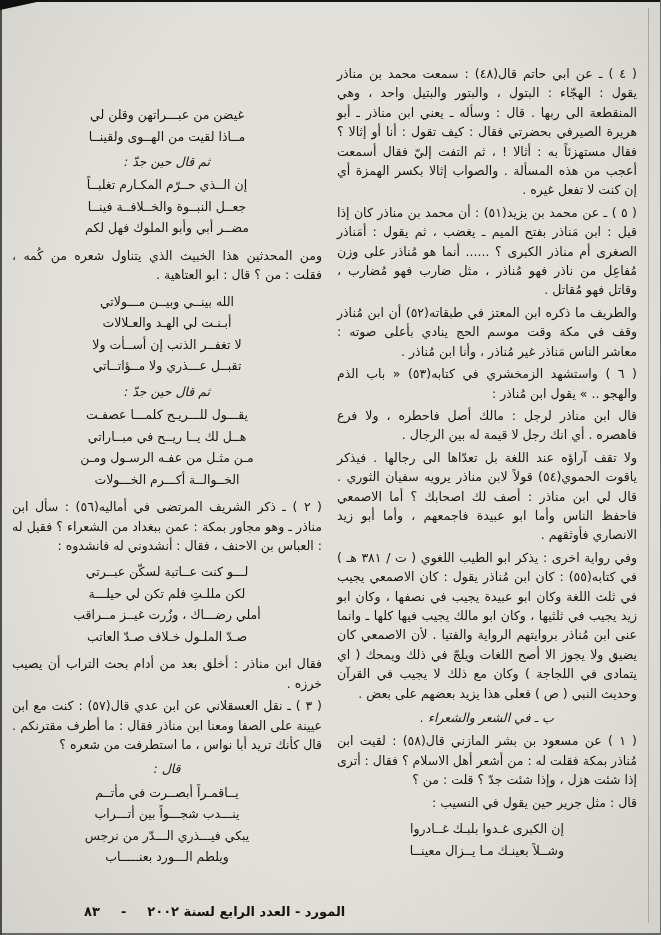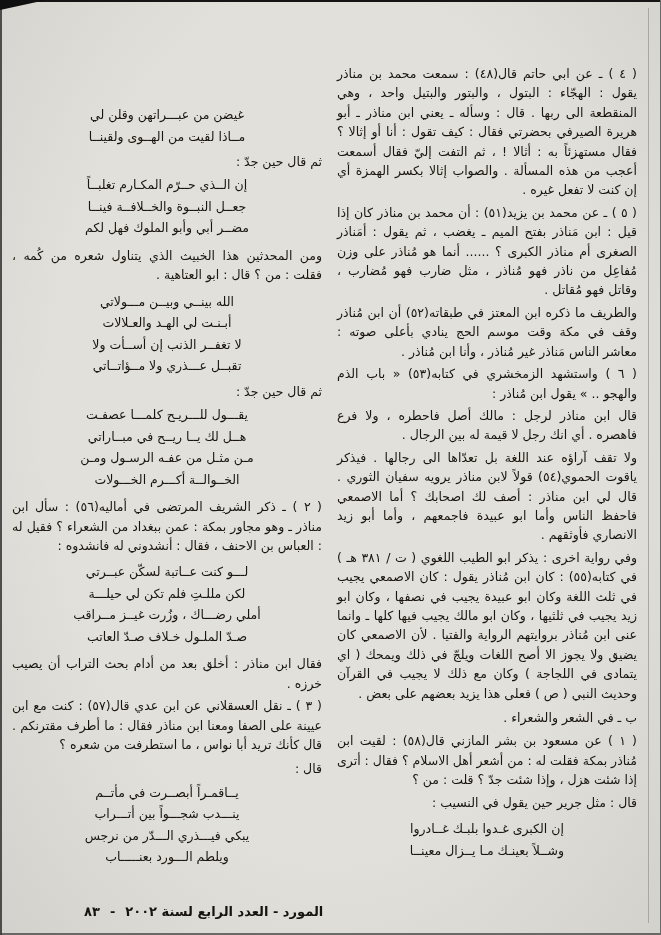--- a/index.html
+++ b/index.html
@@ -34,40 +34,40 @@
     font-size:12.5px;
     line-height:19.4px;
     color:#1a150f;
     text-rendering:optimizeLegibility;
   }
   .col-right{top:64px;right:24px;width:300px;}
   .col-left{top:60px;left:12px;width:310px;margin-top:44px;}
 
   .block{margin:0 0 3px 0;}
   .block.para{text-align:justify;}
-  .block.center{text-align:right;margin:5px 0 4px;}
+  .block.center{text-align:center;margin:5px 0 4px;font-style:italic;}
   .block.verse{
     text-align:center;
     letter-spacing:.4px;
     line-height:20.5px;
     margin:1px 0;
     white-space:nowrap;
     overflow:hidden;
   }
   .block.verse + .block.para,
   .block.para + .block.verse{margin-top:7px;}
 
   .footer{
     position:absolute;
     left:84px;
     bottom:16px;
     display:flex;
     direction:ltr;
     align-items:baseline;
-    gap:10px;
+    gap:21px;
     font-size:13px;
     font-weight:bold;
     color:#17130f;
   }
   .footer .journal{direction:rtl;unicode-bidi:embed;}
 </style>
 </head>
 <body>
 
 <div class="scan">

